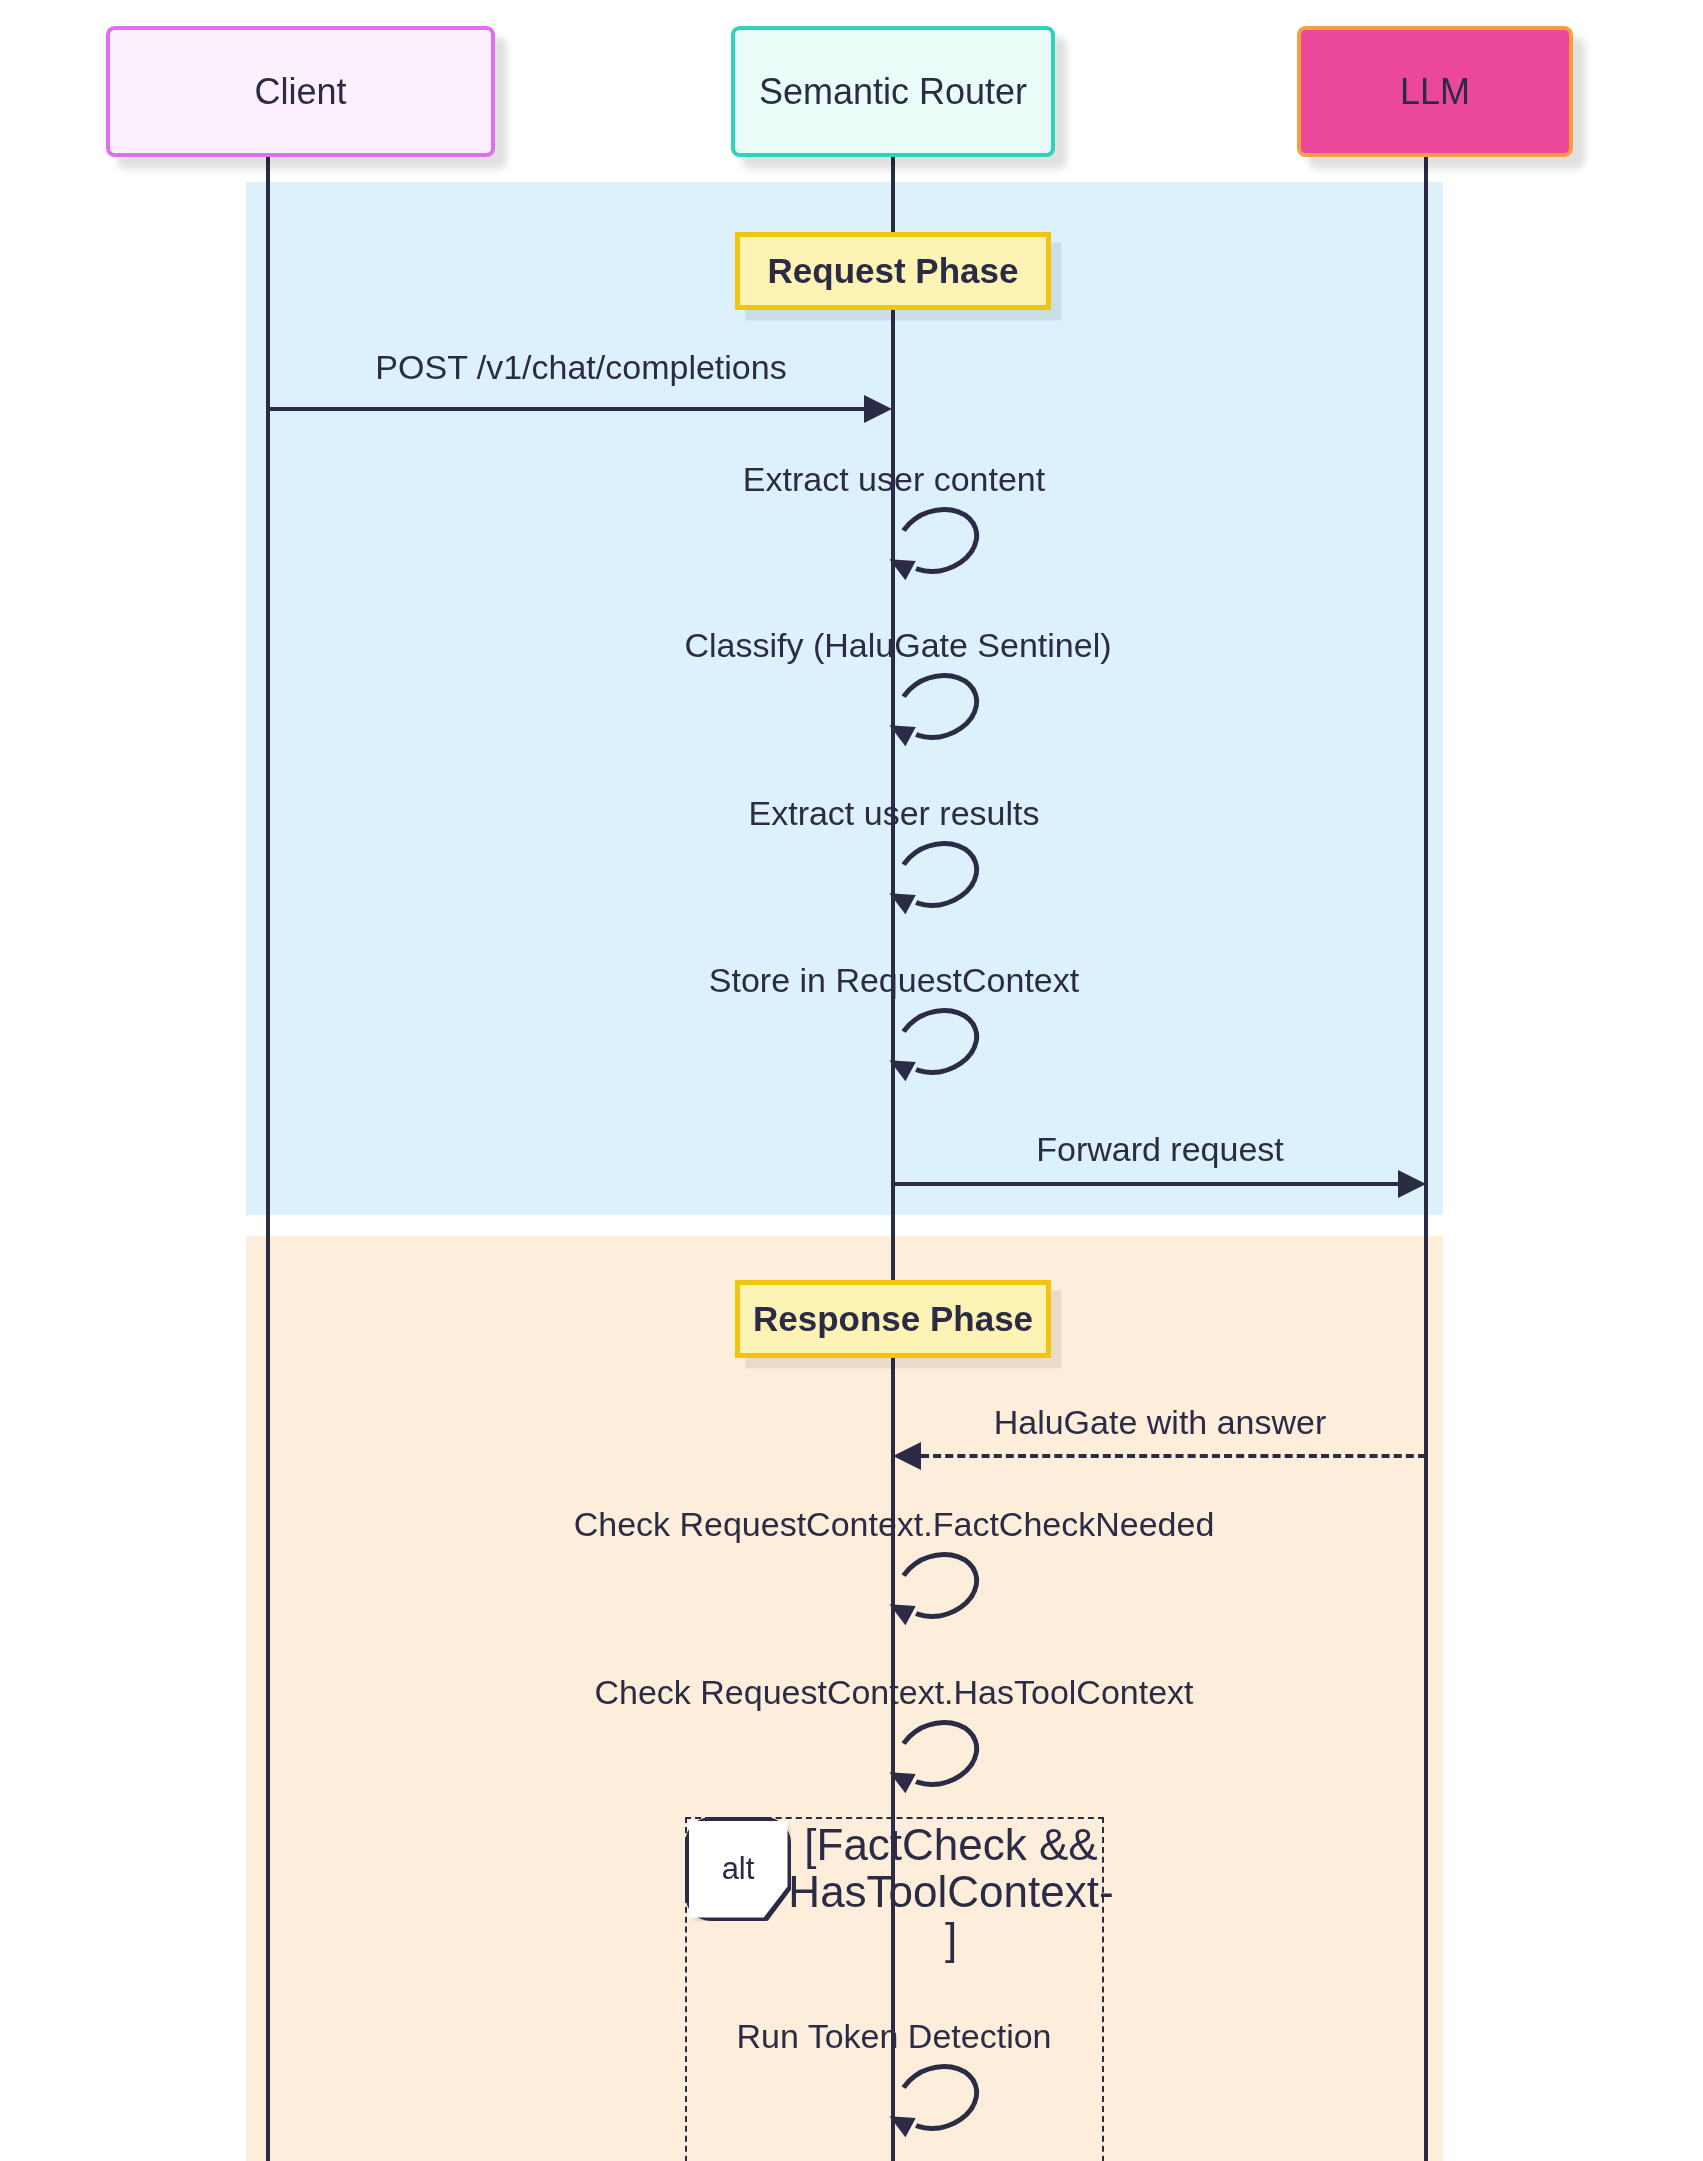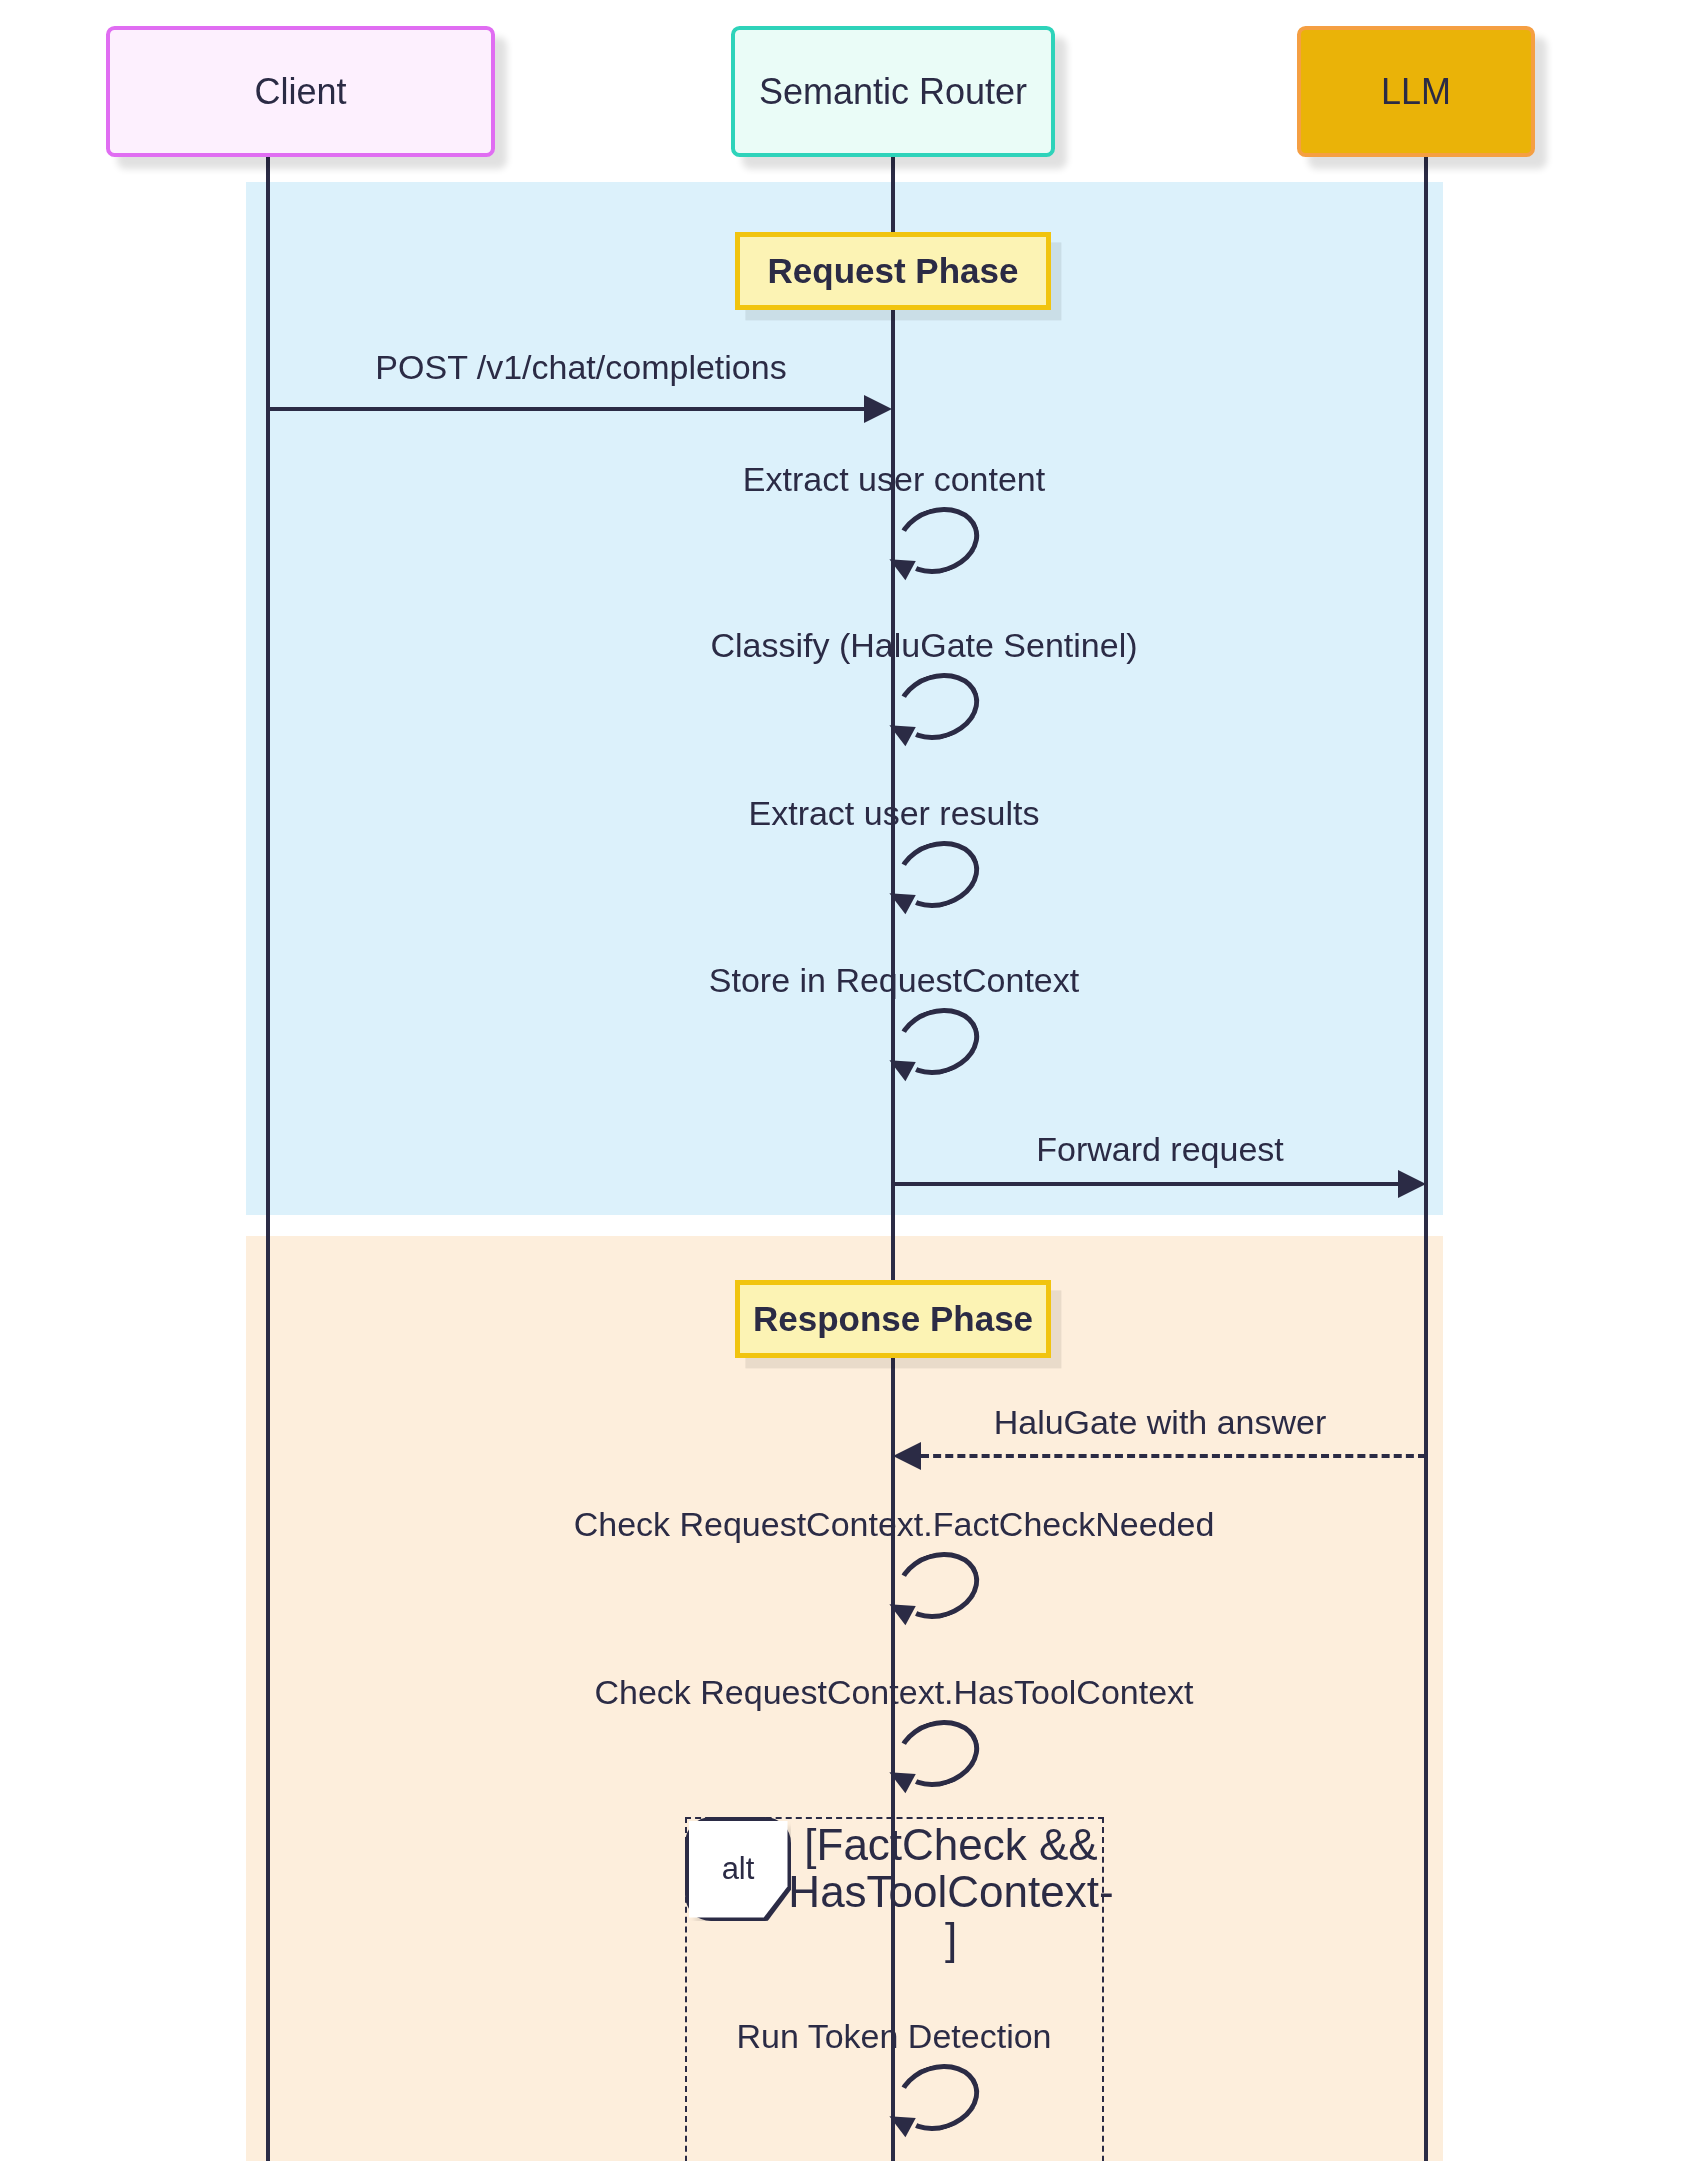--- a/index.html
+++ b/index.html
@@ -23,21 +23,21 @@
 
   .actor-box{
     position:absolute;height:131px;border-radius:8.6px;
     display:flex;align-items:center;justify-content:center;
     font-size:36px;font-weight:500;
     box-shadow:11.2px 11.2px 7.8px rgba(0,0,0,0.12);
     background:#fff;border:4.3px solid #000;box-sizing:border-box;
   }
   .actor-box.client{left:106px;width:389px;border-color:#e06df2;background:#fdf0fe;}
   .actor-box.router{left:731px;width:324px;border-color:#2ed3ba;background:#eafcf7;}
-  .actor-box.llm{left:1297px;width:238px;border-color:#f59f42;background:#eab308;}
+  .actor-box.llm{left:1297px;width:276px;border-color:#f59f42;background:#ec4899;}
   .actor-box.top{top:26px;}
 
   .phase-box{
     position:absolute;left:735px;width:316px;height:78px;
     border:5.2px solid #f1c40f;background:#fcf3b4;box-sizing:border-box;
     display:flex;align-items:center;justify-content:center;
     font-size:35px;font-weight:bold;
     box-shadow:10.4px 10.4px 0 rgba(0,0,0,0.08);
   }
   .phase-box.request{top:232px;}
@@ -123,21 +123,21 @@
   <div class="msg" style="left:581px;top:346px;">POST /v1/chat/completions</div>
   <div class="arrow-line" style="left:270px;top:407px;width:595px;"></div>
   <div class="arrow-head right" style="left:864px;top:395px;"></div>
 
   <div class="msg" style="left:894px;top:458px;">Extract user content</div>
   <div class="selfloop" style="top:507px;">
     <div class="ellipse"></div>
     <div class="head"></div>
   </div>
 
-  <div class="msg" style="left:924px;top:624px;">Classify (HaluGate Sentinel)</div>
+  <div class="msg" style="left:898px;top:624px;">Classify (HaluGate Sentinel)</div>
   <div class="selfloop" style="top:673px;">
     <div class="ellipse"></div>
     <div class="head"></div>
   </div>
 
   <div class="msg" style="left:894px;top:792px;">Extract user results</div>
   <div class="selfloop" style="top:841px;">
     <div class="ellipse"></div>
     <div class="head"></div>
   </div>

